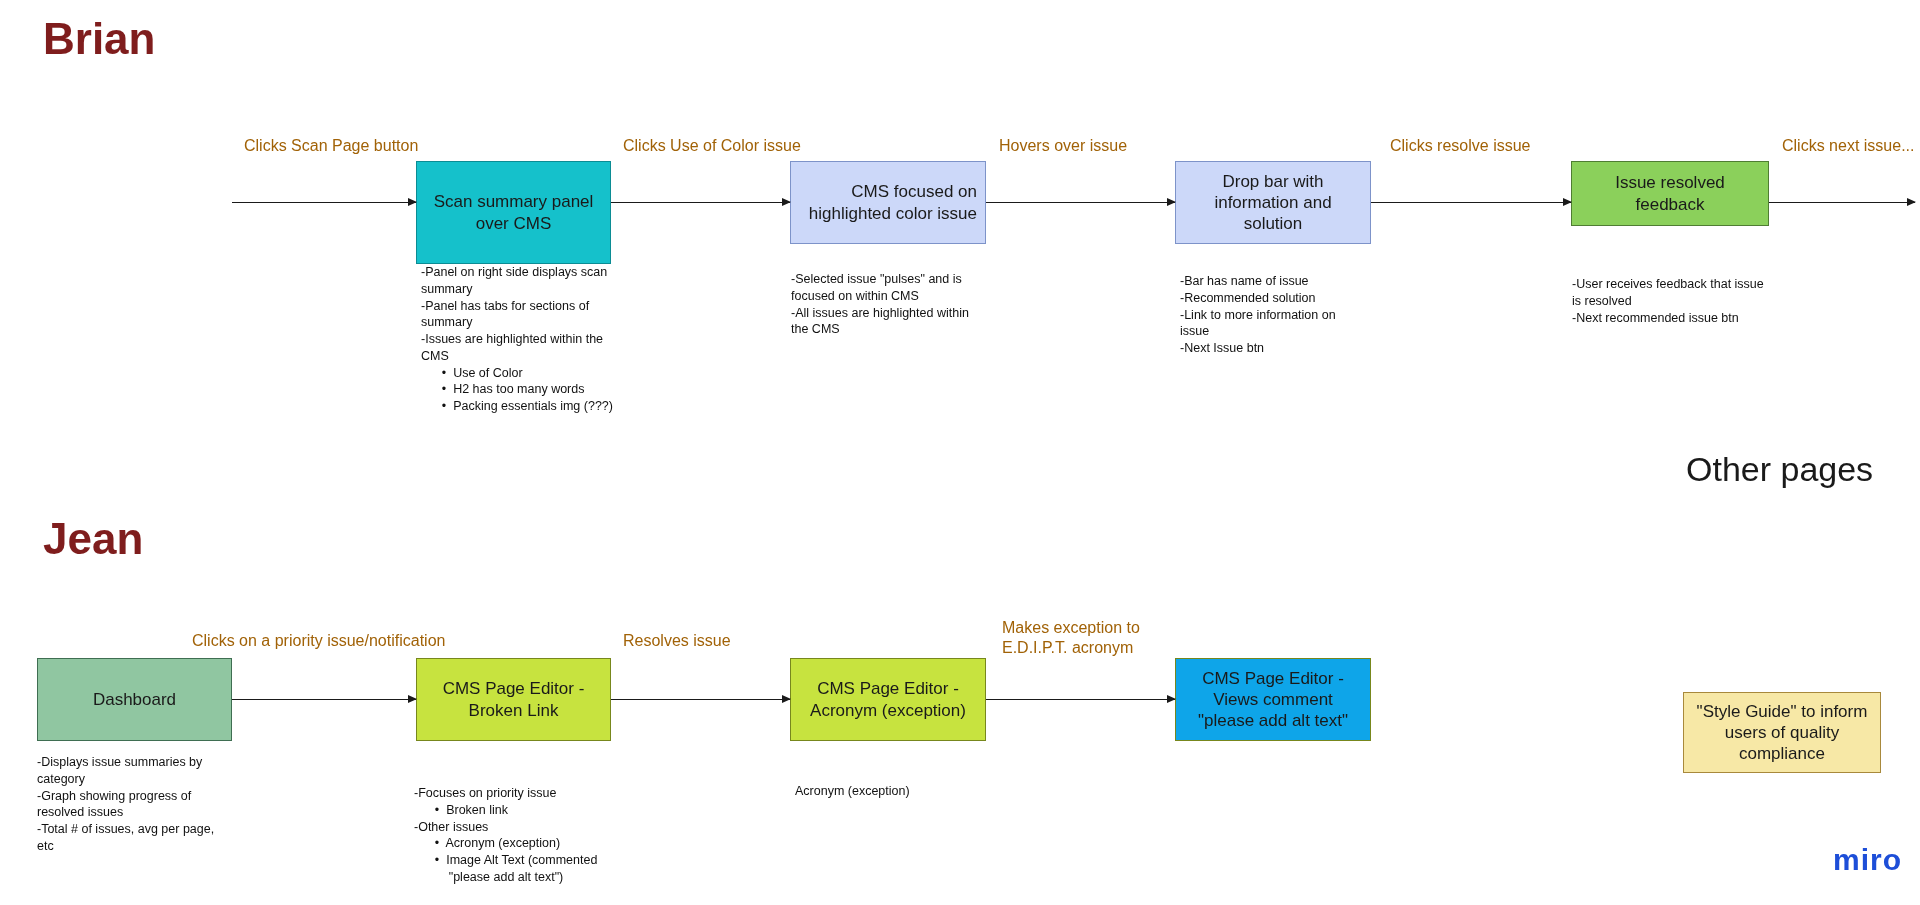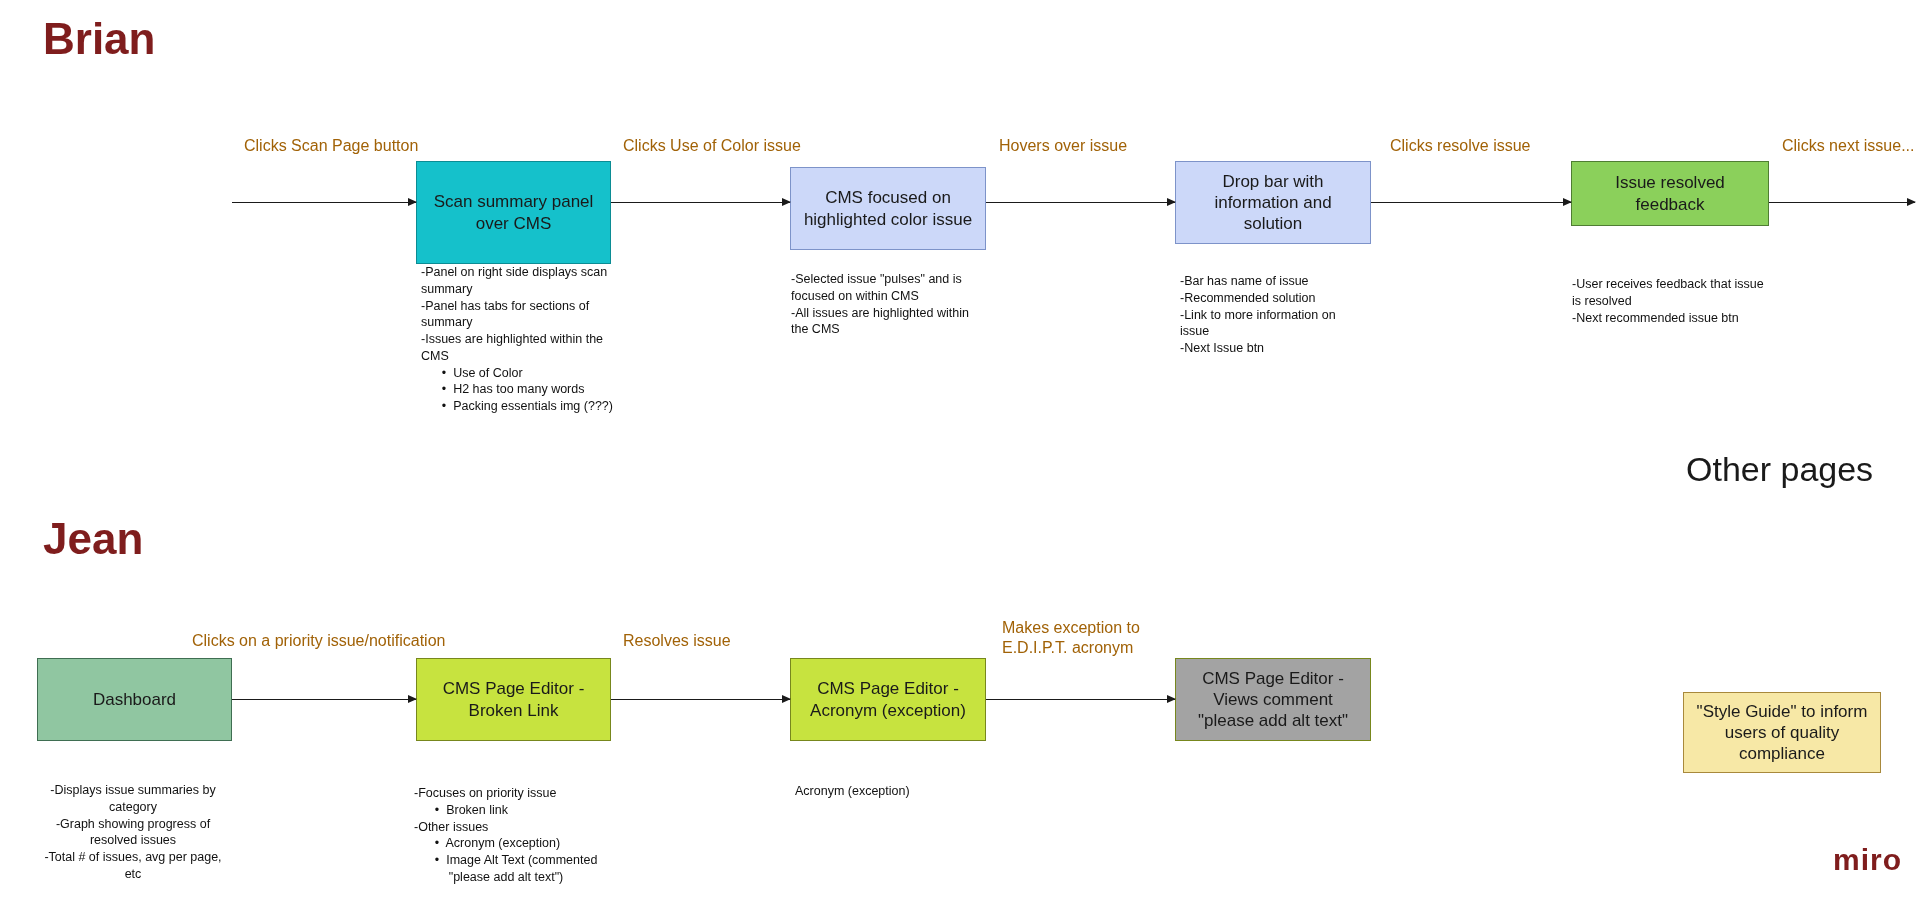--- a/index.html
+++ b/index.html
@@ -14,41 +14,41 @@
     text-align:center;font-size:17px;line-height:1.25;padding:4px 8px;
     box-sizing:border-box;border:1px solid #444;background:#eee;
   }
   .edge-label{position:absolute;font-size:16px;line-height:1.25;white-space:pre-line;color:#a16207;}
   .note{position:absolute;font-size:12.5px;line-height:1.34;white-space:pre-wrap;color:#111;}
   .arrow{position:absolute;height:0;border-top:1.5px solid #1a1a1a;}
   .arrow::after{
     content:"";position:absolute;right:-1px;top:-5px;width:0;height:0;
     border-left:9px solid #1a1a1a;border-top:4px solid transparent;border-bottom:4px solid transparent;
   }
-  .watermark{position:absolute;font-size:30px;font-weight:700;color:#7f1d1d;letter-spacing:1px;}
+  .watermark{position:absolute;font-size:30px;font-weight:700;color:#1d4ed8;letter-spacing:1px;}
 </style>
 </head>
 <body>
 
 <div class="board">
 
   <div class="lane-title" style="left:43px;top:14px;">Brian</div>
   <div class="lane-title" style="left:43px;top:514px;">Jean</div>
   <div class="section-title" style="left:1686px;top:450px;">Other pages</div>
 
   <div class="edge-label" style="left:244px;top:136px;">Clicks Scan Page button</div>
   <div class="edge-label" style="left:623px;top:136px;text-align:right;">Clicks Use of Color issue</div>
   <div class="edge-label" style="left:999px;top:136px;">Hovers over issue</div>
   <div class="edge-label" style="left:1390px;top:136px;">Clicks resolve issue</div>
   <div class="edge-label" style="left:1782px;top:136px;">Clicks next issue...</div>
 
   <div class="shape" style="left: 416px; top: 161px; width: 195px; height: 103px; background: rgb(21, 193, 203); border-color: rgb(11, 140, 148);">
     <span>Scan summary panel over CMS</span>
   </div>
-  <div class="shape" style="left: 790px; top: 167px; width: 196px; height: 83px; background: rgb(204, 216, 249); border-color: rgb(125, 147, 201);">
+  <div class="shape" style="left: 790px; top: 161px; width: 196px; height: 83px; background: rgb(204, 216, 249); border-color: rgb(125, 147, 201); text-align: right;">
     <span>CMS focused on highlighted color issue</span>
   </div>
   <div class="shape" style="left: 1175px; top: 161px; width: 196px; height: 83px; background: rgb(204, 216, 249); border-color: rgb(125, 147, 201);">
     <span>Drop bar with information and solution</span>
   </div>
   <div class="shape" style="left: 1571px; top: 161px; width: 198px; height: 65px; background: rgb(139, 208, 91); border-color: rgb(79, 125, 51);">
     <span>Issue resolved feedback</span>
   </div>
 
   <div class="arrow" style="left:232px;top:202px;width:184px;"></div>
@@ -79,29 +79,29 @@
 
   <div class="shape" style="left: 37px; top: 658px; width: 195px; height: 83px; background: rgb(144, 198, 161); border-color: rgb(63, 110, 82);">
     <span>Dashboard</span>
   </div>
   <div class="shape" style="left: 416px; top: 658px; width: 195px; height: 83px; background: rgb(199, 227, 63); border-color: rgb(119, 135, 29);">
     <span>CMS Page Editor - Broken Link</span>
   </div>
   <div class="shape" style="left: 790px; top: 658px; width: 196px; height: 83px; background: rgb(199, 227, 63); border-color: rgb(119, 135, 29);">
     <span>CMS Page Editor - Acronym (exception)</span>
   </div>
-  <div class="shape" style="left: 1175px; top: 658px; width: 196px; height: 83px; background: #a3a3a3; border-color: rgb(119, 135, 29);">
+  <div class="shape" style="left: 1175px; top: 658px; width: 196px; height: 83px; background: #0ea5e9; border-color: rgb(119, 135, 29);">
     <span>CMS Page Editor - Views comment "please add alt text"</span>
   </div>
 
   <div class="arrow" style="left:232px;top:699px;width:184px;"></div>
   <div class="arrow" style="left:611px;top:699px;width:179px;"></div>
   <div class="arrow" style="left:986px;top:699px;width:189px;"></div>
 
-  <div class="note" style="left:37px;top:782px;width:192px;text-align:center;">-Displays issue summaries by category
+  <div class="note" style="left:37px;top:754px;width:192px;">-Displays issue summaries by category
 -Graph showing progress of resolved issues
 -Total # of issues, avg per page, etc</div>
   <div class="note" style="left:414px;top:785px;width:200px;">-Focuses on priority issue
       •  Broken link
 -Other issues
       •  Acronym (exception)
       •  Image Alt Text (commented
           "please add alt text")</div>
   <div class="note" style="left:795px;top:783px;width:200px;">Acronym (exception)</div>
 

